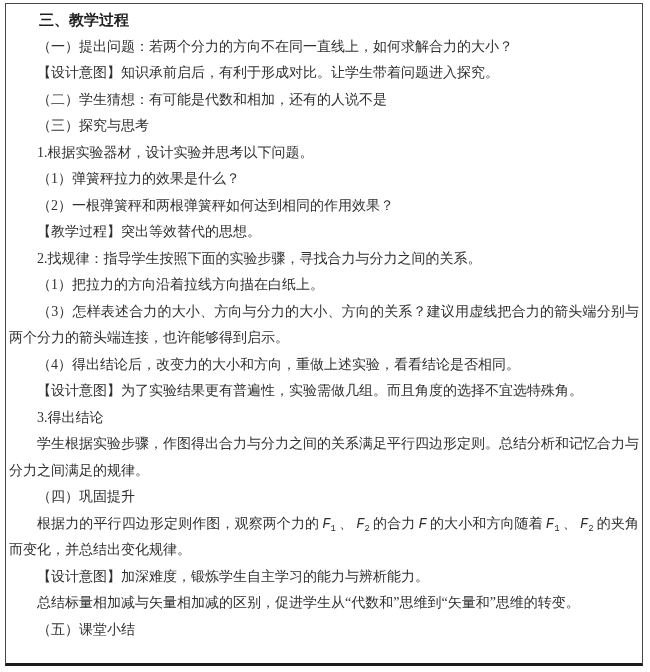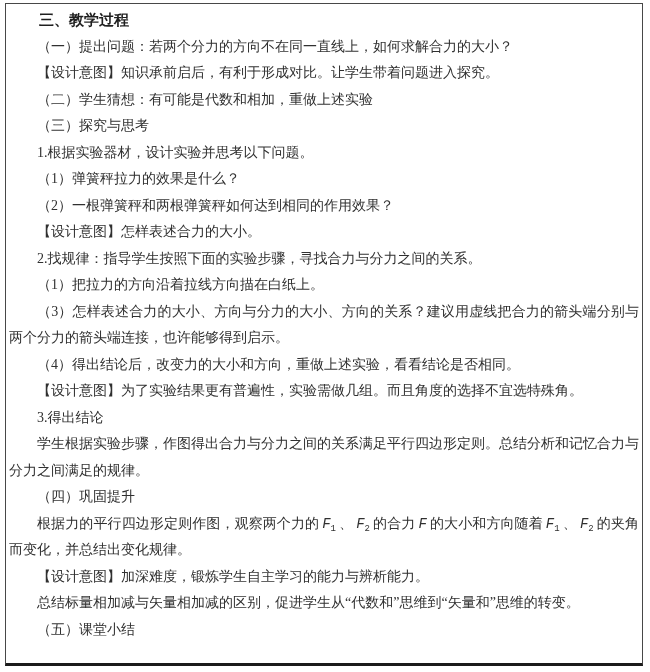--- a/index.html
+++ b/index.html
@@ -64,26 +64,26 @@
 </head>
 <body>
 
 <div class="page">
   <div class="doc-frame">
 
     <p class="para title">三、教学过程</p>
 
     <p class="para">（一）提出问题：若两个分力的方向不在同一直线上，如何求解合力的大小？</p>
     <p class="para">【设计意图】知识承前启后，有利于形成对比。让学生带着问题进入探究。</p>
-    <p class="para">（二）学生猜想：有可能是代数和相加，重做上述实验</p>
+    <p class="para">（二）学生猜想：有可能是代数和相加，还有的人说不是</p>
     <p class="para">（三）探究与思考</p>
     <p class="para">1.根据实验器材，设计实验并思考以下问题。</p>
     <p class="para">（1）弹簧秤拉力的效果是什么？</p>
     <p class="para">（2）一根弹簧秤和两根弹簧秤如何达到相同的作用效果？</p>
-    <p class="para">【设计意图】怎样表述合力的大小。</p>
+    <p class="para">【教学过程】突出等效替代的思想。</p>
     <p class="para">2.找规律：指导学生按照下面的实验步骤，寻找合力与分力之间的关系。</p>
     <p class="para">（1）把拉力的方向沿着拉线方向描在白纸上。</p>
     <p class="para">（3）怎样表述合力的大小、方向与分力的大小、方向的关系？建议用虚线把合力的箭头端分别与两个分力的箭头端连接，也许能够得到启示。</p>
     <p class="para">（4）得出结论后，改变力的大小和方向，重做上述实验，看看结论是否相同。</p>
     <p class="para">【设计意图】为了实验结果更有普遍性，实验需做几组。而且角度的选择不宜选特殊角。</p>
     <p class="para">3.得出结论</p>
     <p class="para">学生根据实验步骤，作图得出合力与分力之间的关系满足平行四边形定则。总结分析和记忆合力与分力之间满足的规律。</p>
     <p class="para">（四）巩固提升</p>
 
     <p class="para"><span>根据力的平行四边形定则作图，观察两个力的</span><span class="math"><i>F</i><sub>1</sub></span><span>、</span><span class="math"><i>F</i><sub>2</sub></span><span>的合力</span><span class="math"><i>F</i></span><span>的大小和方向随着</span><span class="math"><i>F</i><sub>1</sub></span><span>、</span><span class="math"><i>F</i><sub>2</sub></span><span>的夹角而变化，并总结出变化规律。</span></p>

